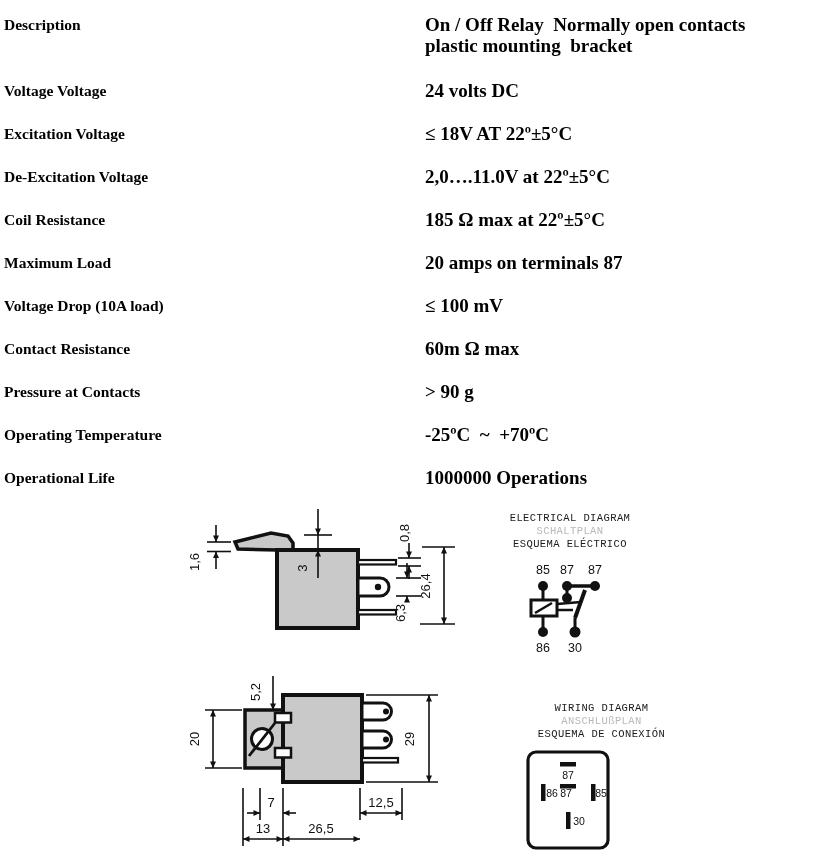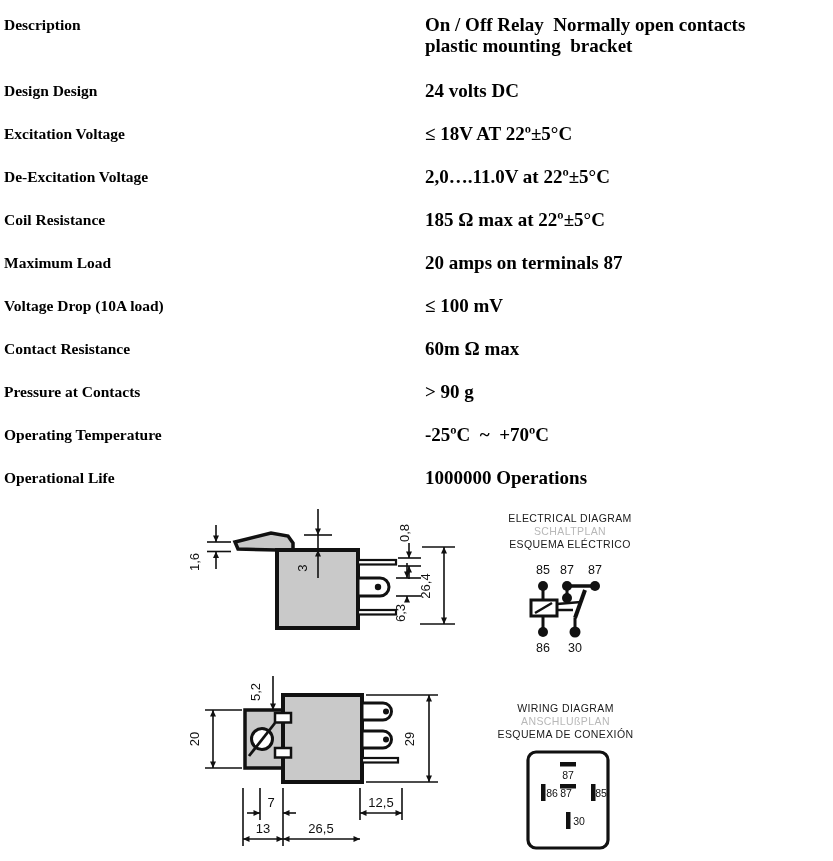--- a/index.html
+++ b/index.html
@@ -1,41 +1,41 @@
 <!DOCTYPE html>
 <html><head>
 <meta charset="utf-8">
 <style>
   html,body{margin:0;padding:0;background:#fff;}
   #page{position:relative;width:833px;height:861px;background:#fff;overflow:hidden;
         font-family:"Liberation Serif",serif;color:#000;}
   .spec-row{position:absolute;left:0;width:833px;}
   .spec-label{position:absolute;left:4px;top:0;font-weight:bold;font-size:15.5px;line-height:21px;white-space:pre-wrap;}
   .spec-value{position:absolute;left:425px;top:0;font-weight:bold;font-size:19px;line-height:21px;white-space:pre-wrap;}
-  .diagram-title{position:absolute;font-family:Liberation Sans, sans-serif;font-size:10.5px;
+  .diagram-title{position:absolute;font-family:Liberation Mono, monospace;font-size:10.5px;
         line-height:13px;letter-spacing:0.4px;text-align:center;color:#1a1a1a;}
   .diagram-title .muted{color:#b8b8b8;text-align:center;}
   svg{position:absolute;}
   svg text{font-family:"Liberation Sans",sans-serif;fill:#111;}
   .dimtxt{font-size:13px;}
   .termtxt{font-size:12.5px;}
   .pintxt{font-size:10.5px;}
 </style>
 </head>
 <body>
 
 <div id="page">
 
   <div class="spec-row" style="top:14px">
     <span class="spec-label">Description</span>
     <span class="spec-value">On / Off Relay  Normally open contacts
 plastic mounting  bracket</span>
   </div>
   <div class="spec-row" style="top:80px">
-    <span class="spec-label">Design Design</span>
+    <span class="spec-label">Voltage Voltage</span>
     <span class="spec-value">24 volts DC</span>
   </div>
   <div class="spec-row" style="top:123px">
     <span class="spec-label">Excitation Voltage</span>
     <span class="spec-value">≤ 18V AT 22º±5°C</span>
   </div>
   <div class="spec-row" style="top:166px">
     <span class="spec-label">De-Excitation Voltage</span>
     <span class="spec-value">2,0….11.0V at 22º±5°C</span>
   </div>
@@ -212,21 +212,21 @@
     <polygon points="64.5,166 64.5,172 58,169" fill="#111"></polygon>
     <polygon points="91.5,166 91.5,172 98,169" fill="#111"></polygon>
     <polygon points="104.5,166 104.5,172 98,169" fill="#111"></polygon>
     <polygon points="168.5,166 168.5,172 175,169" fill="#111"></polygon>
     <text class="dimtxt" x="86" y="137" text-anchor="middle">7</text>
     <text class="dimtxt" x="196" y="137" text-anchor="middle">12,5</text>
     <text class="dimtxt" x="78" y="163" text-anchor="middle">13</text>
     <text class="dimtxt" x="136" y="163" text-anchor="middle">26,5</text>
   </svg>
 
-  <div class="diagram-title" style="left:468px;top:702px;width:195px">
+  <div class="diagram-title" style="left:504px;top:702px;width:195px">
     <div>WIRING DIAGRAM</div>
     <div class="muted">ANSCHLUßPLAN</div>
     <div>ESQUEMA DE CONEXIÓN</div>
   </div>
   <svg style="left:505px;top:748px" width="130" height="108" viewBox="0 0 130 108">
     <rect x="23" y="4" width="80" height="96" rx="8" fill="none" stroke="#111" stroke-width="3.2"></rect>
     <rect x="55" y="14" width="16" height="4.5" fill="#111"></rect>
     <text class="pintxt" x="63" y="31" text-anchor="middle">87</text>
     <rect x="36" y="36" width="4.5" height="17" fill="#111"></rect>
     <text class="pintxt" x="47" y="49" text-anchor="middle">86</text>

